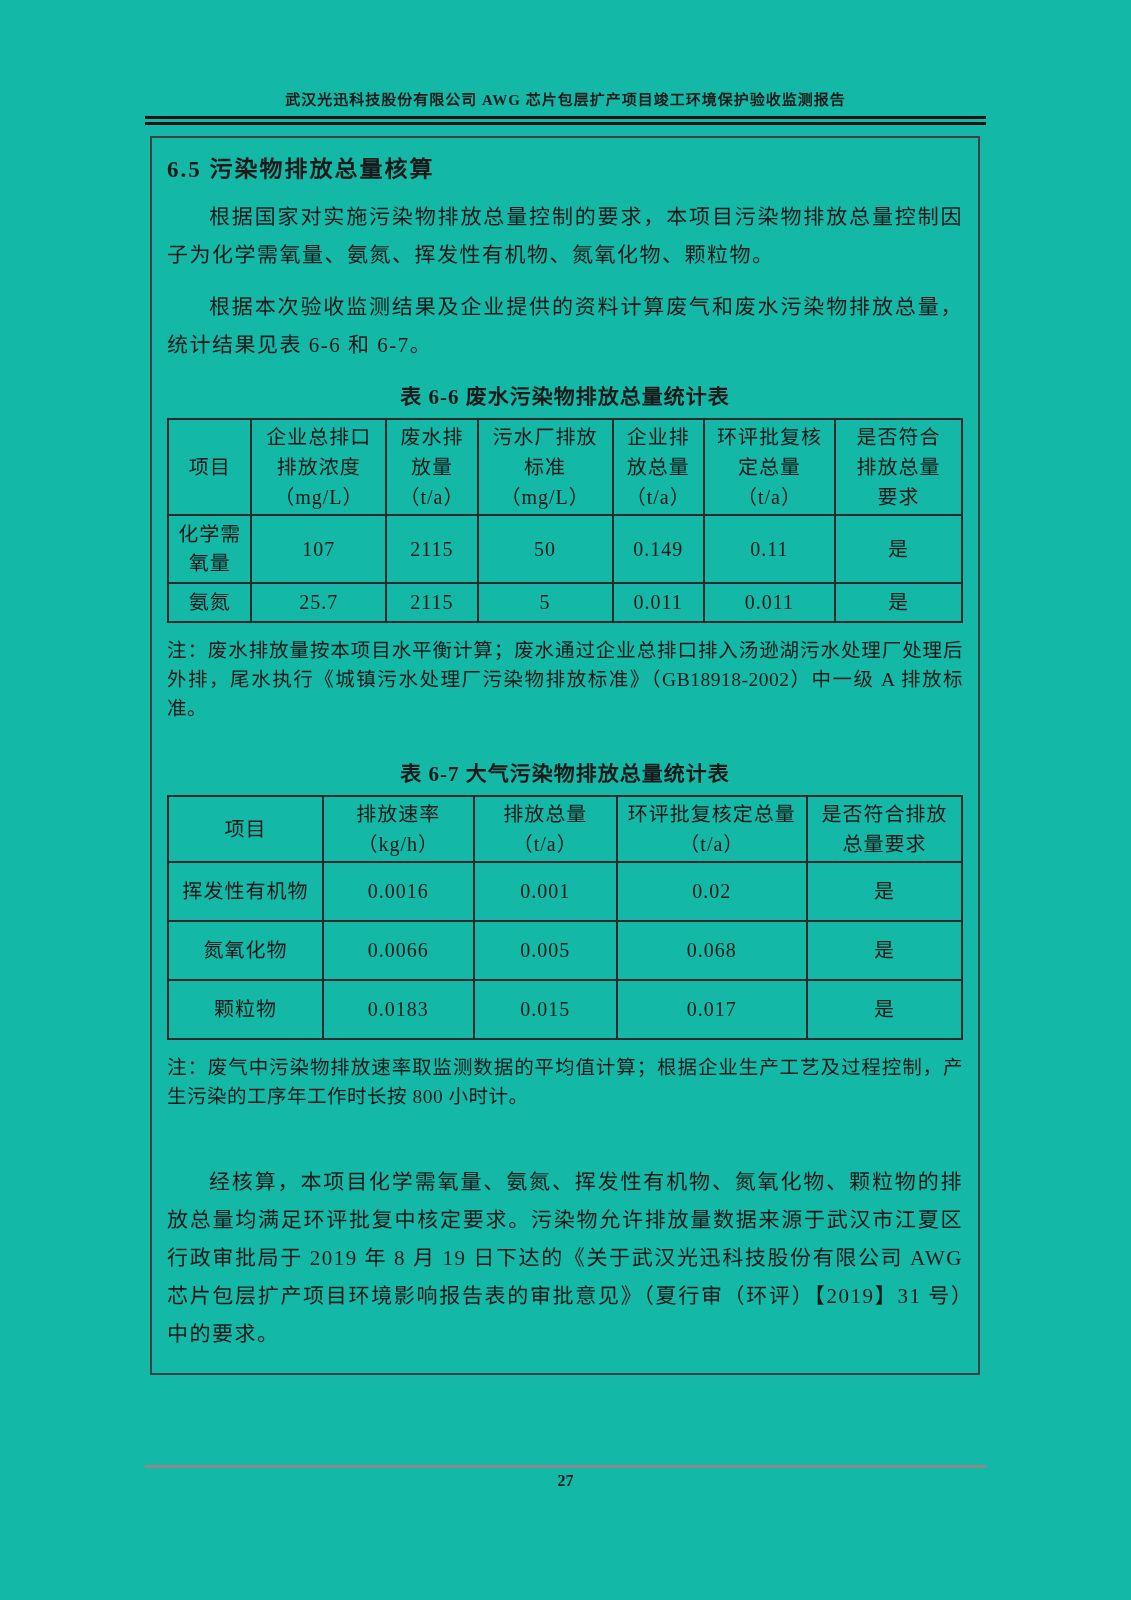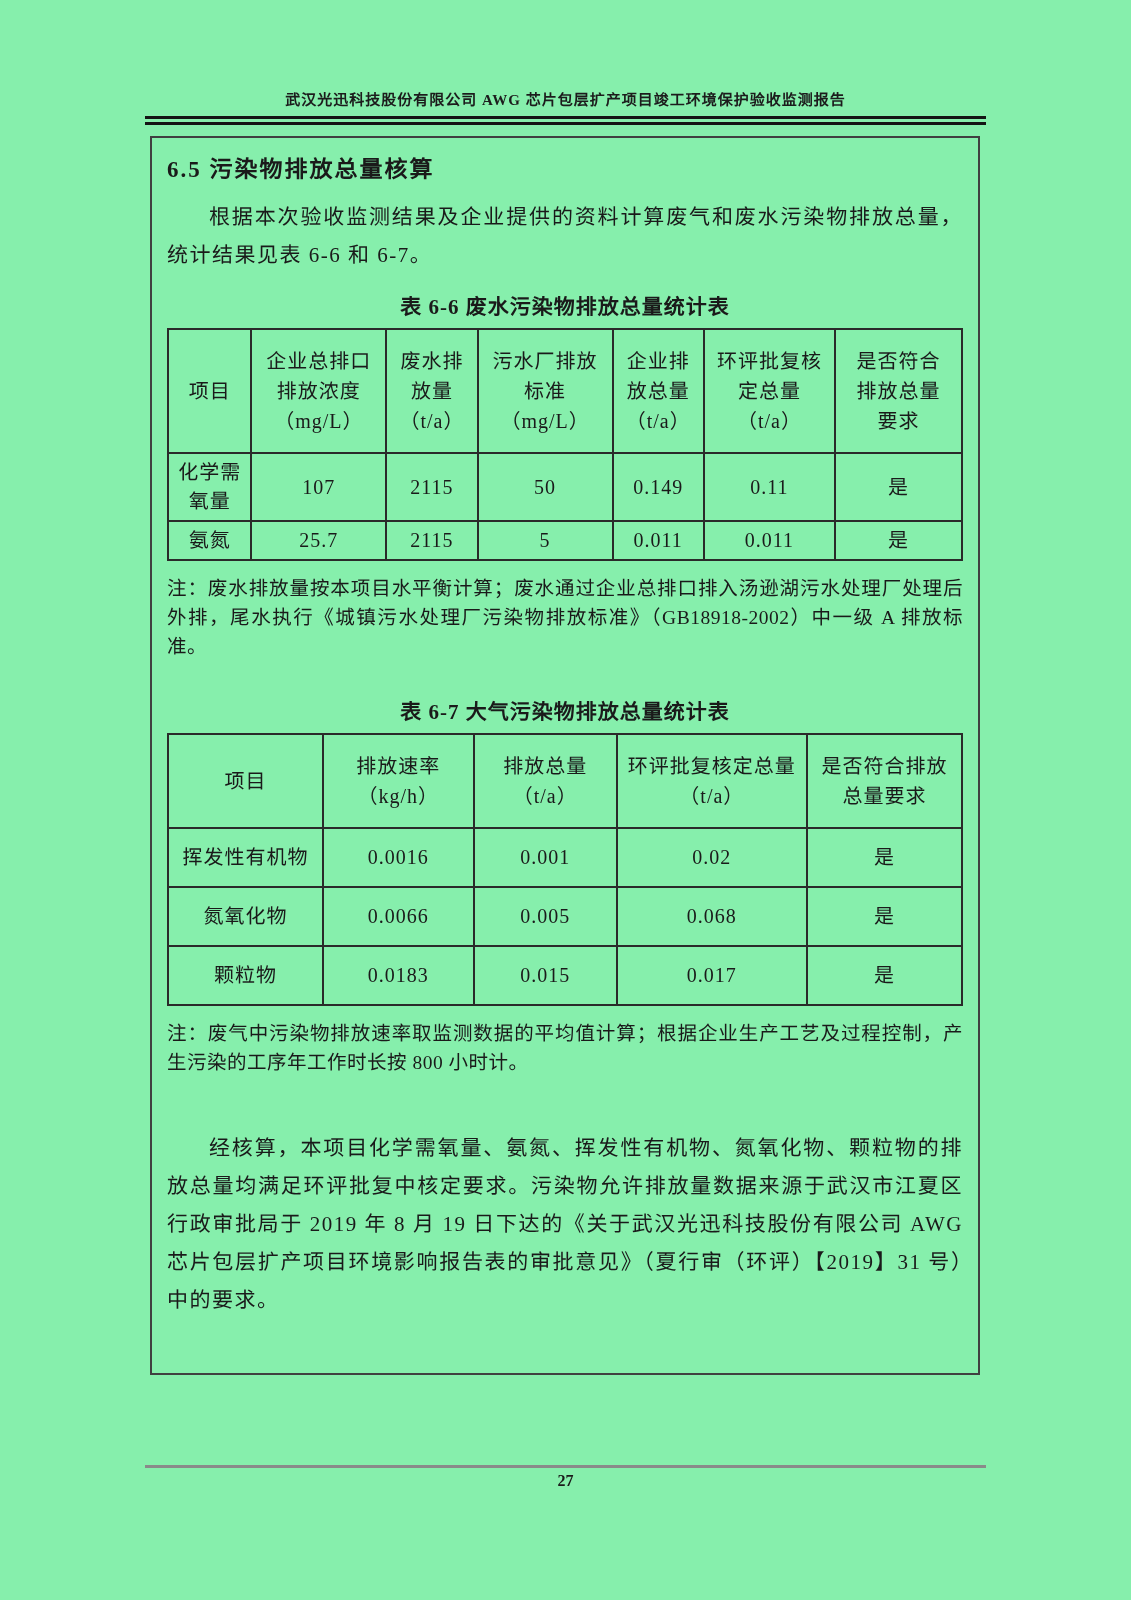--- a/index.html
+++ b/index.html
@@ -6,21 +6,21 @@
   html, body {
     margin: 0; padding: 0;
     background: #ffffff;
     font-family: "Liberation Serif", "DejaVu Serif", serif;
     color: #1a1a1a;
   }
   .page {
     position: relative;
     width: 1131px;
     height: 1600px;
-    background: #86efac;
+    background: #14b8a6;
     overflow: hidden;
   }
   .doc-header {
     position: absolute;
     top: 88px; left: 0;
     width: 100%;
     text-align: center;
     font-size: 15px;
     font-weight: bold;
     letter-spacing: 1px;
@@ -70,21 +70,21 @@
     table-layout: fixed;
   }
   table.data-table th,
   table.data-table td {
     border: 2px solid #2a2a2a;
     text-align: center;
     vertical-align: middle;
     font-size: 20px;
     font-weight: normal;
     white-space: pre-line;
-    padding: 16px 2px;
+    padding: 2px 2px;
     letter-spacing: 1px;
   }
   table.data-table th { line-height: 30px; }
   table.t66 td { line-height: 29px; padding: 4px 2px; }
   table.t67 td { line-height: 25px; padding: 16px 2px; }
   .note {
     font-size: 19.5px;
     line-height: 29px;
     text-align: justify;
     letter-spacing: 0.5px;
@@ -111,20 +111,21 @@
 
 <div class="page">
 
   <div class="doc-header">武汉光迅科技股份有限公司 AWG 芯片包层扩产项目竣工环境保护验收监测报告</div>
   <div class="double-rule"></div>
 
   <div class="content-box">
 
     <div class="section-heading">6.5 污染物排放总量核算</div>
 
+    <p class="body-para">根据国家对实施污染物排放总量控制的要求，本项目污染物排放总量控制因子为化学需氧量、氨氮、挥发性有机物、氮氧化物、颗粒物。</p>
     <p class="body-para">根据本次验收监测结果及企业提供的资料计算废气和废水污染物排放总量，统计结果见表 6-6 和 6-7。</p>
 
     <div class="table-caption">表 6-6 废水污染物排放总量统计表</div>
 
     <table class="data-table t66">
       <colgroup>
         <col style="width:10.5%">
           <col style="width:17%">
           <col style="width:11.5%">
         <col style="width:17%">

